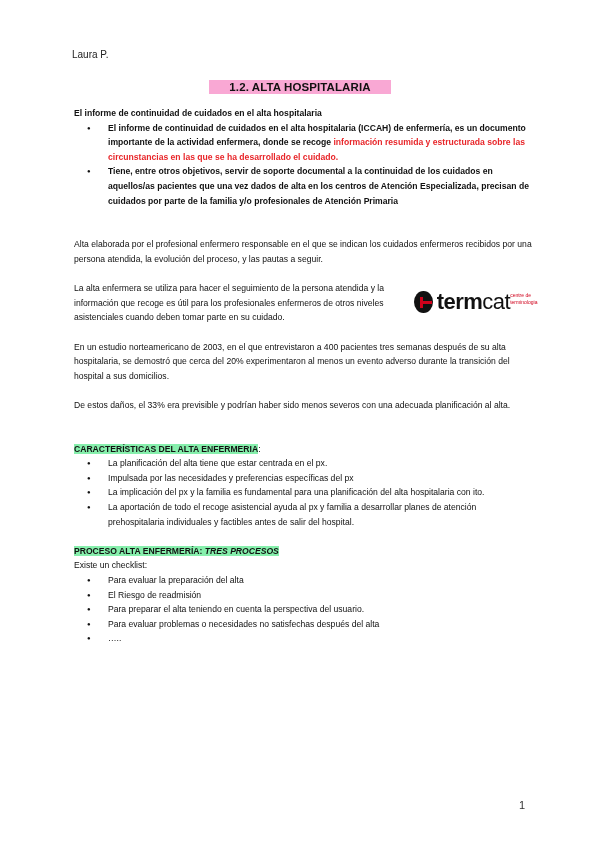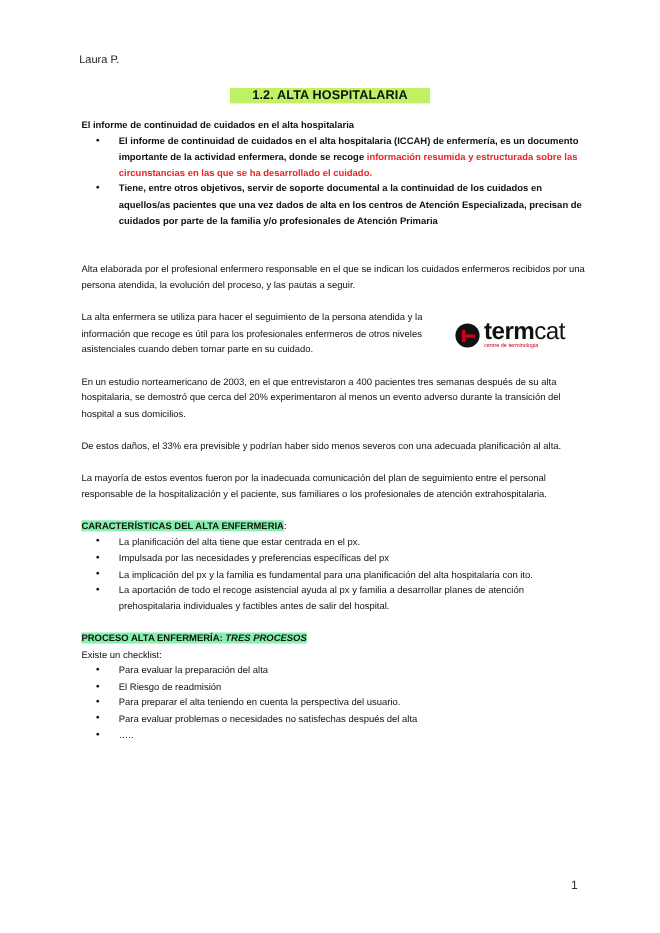--- a/index.html
+++ b/index.html
@@ -1,37 +1,37 @@
 <!DOCTYPE html>
 <html><head>
 <meta charset="utf-8">
 <style>
   html, body { margin:0; padding:0; background:#ffffff; }
   body { width:600px; height:848px; position:relative; overflow:hidden;
          font-family:"Liberation Sans", sans-serif; color:#111; }
   .author { position:absolute; left:72px; top:37px; font-size:10px; color:#222;margin-top:12px; }
   .title-wrap { position:absolute; left:0; width:600px; top:77px; text-align:center; }
-  .title { display:inline-block; background:#bef264; font-weight:bold; font-size:11.5px;
+  .title { display:inline-block; background:#f9a8d4; font-weight:bold; font-size:11.5px;
            padding:1px 20px; color:#111; letter-spacing:0.1px; }
   .body { position:absolute; left:74px; top:106px; width:460px; font-size:8.6px; line-height:14.6px; color:#111; }
   p { margin:0; }
   .gap { height:14.6px; }
   ul { margin:0; padding:0 0 0 34px; list-style:none; }
   ul li { position:relative; }
   ul li::before { content:"●"; position:absolute; left:-21px; font-size:6px; top:0; }
   .red { color:#e8262a; font-weight:bold; }
   .italic-bold { font-style:italic; font-weight:bold; }
   .hl-peach { background:#86efac; font-weight:bold; }
   .bold { font-weight:bold; }
   .logo-row { position:relative; }
   .logo { position:absolute; left:340px; top:10px; display:flex; align-items:center; }
   .logo-circle { width:22px; height:22px; border-radius:50%; background:#111; position:relative; }
   .logo-circle .bar { position:absolute; left:6px; top:10px; width:12px; height:3px; background:#d0011b; }
   .logo-circle .stem { position:absolute; left:6px; top:6px; width:3px; height:11px; background:#d0011b; }
-  .logo-text { margin-left:4px; display:flex; flex-direction:column; }
+  .logo-text { margin-left:4px; display:flex; flex-direction:row; }
   .logo-word { font-size:22px; line-height:20px; color:#111; font-weight:bold; letter-spacing:-0.5px; }
   .logo-word .light { font-weight:normal; }
   .logo-sub { font-size:5px; color:#d0011b; line-height:7px; }
   .page-num { position:absolute; left:519px; top:799px; font-size:11px; color:#333; }
 </style>
 </head>
 <body>
 
 <div class="author">Laura P.</div>
 
@@ -64,21 +64,20 @@
         <div class="logo-word"><span>term</span><span class="light">cat</span></div>
         <div class="logo-sub">centre de terminologia</div>
       </div>
     </div>
   </div>
   <div class="gap"></div>
   <p>En un estudio norteamericano de 2003, en el que entrevistaron a 400 pacientes tres semanas después de su alta hospitalaria, se demostró que cerca del 20% experimentaron al menos un evento adverso durante la transición del hospital a sus domicilios.</p>
   <div class="gap"></div>
   <p>De estos daños, el 33% era previsible y podrían haber sido menos severos con una adecuada planificación al alta.</p>
   <div class="gap"></div>
-  <p>La mayoría de estos eventos fueron por la inadecuada comunicación del plan de seguimiento entre el personal responsable de la hospitalización y el paciente, sus familiares o los profesionales de atención extrahospitalaria.</p>
   <div class="gap"></div>
   <p><span class="hl-peach">CARACTERÍSTICAS DEL ALTA ENFERMERIA</span><span>:</span></p>
   <ul>
     <li>La planificación del alta tiene que estar centrada en el px.</li>
     <li>Impulsada por las necesidades y preferencias específicas del px</li>
     <li>La implicación del px y la familia es fundamental para una planificación del alta hospitalaria con ito.</li>
     <li>La aportación de todo el recoge asistencial ayuda al px y familia a desarrollar planes de atención prehospitalaria individuales y factibles antes de salir del hospital.</li>
   </ul>
   <div class="gap"></div>
   <p><span class="hl-peach"><span>PROCESO ALTA ENFERMERÍA: </span><i>TRES PROCESOS</i></span></p>

